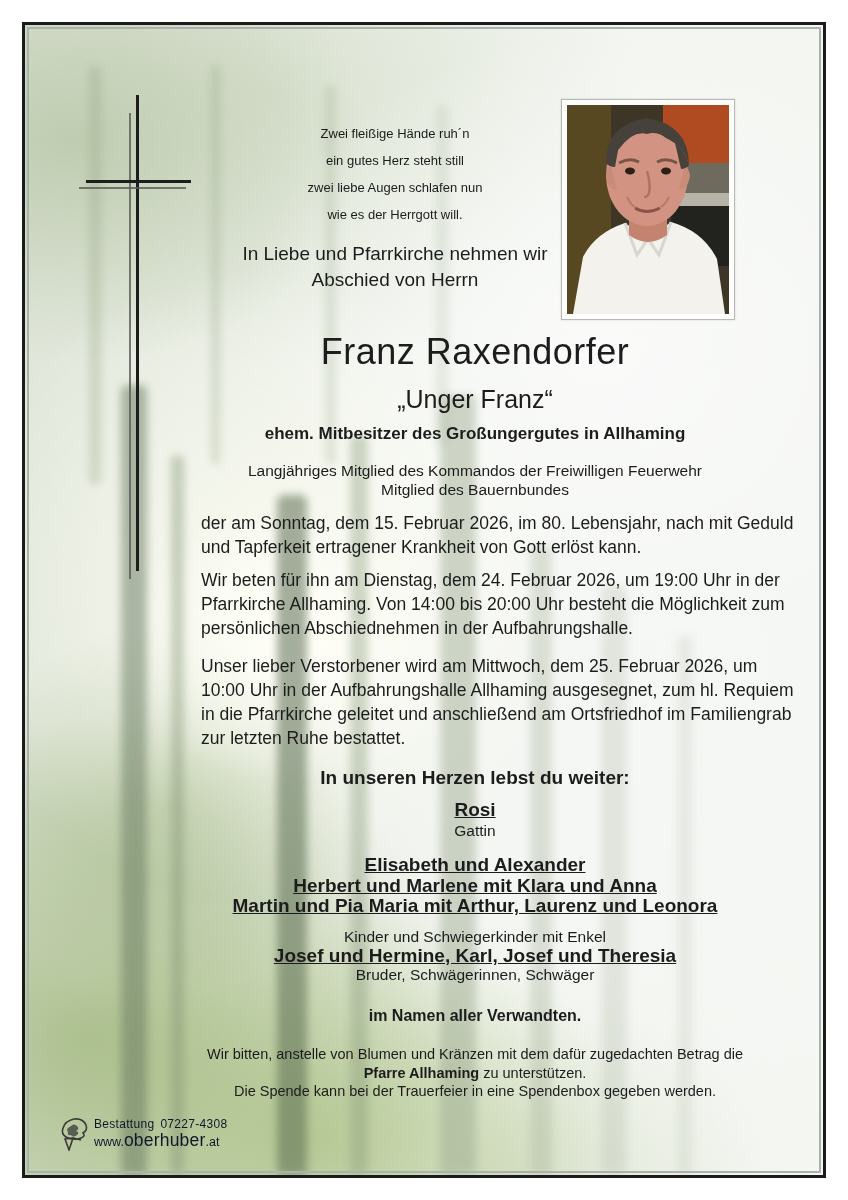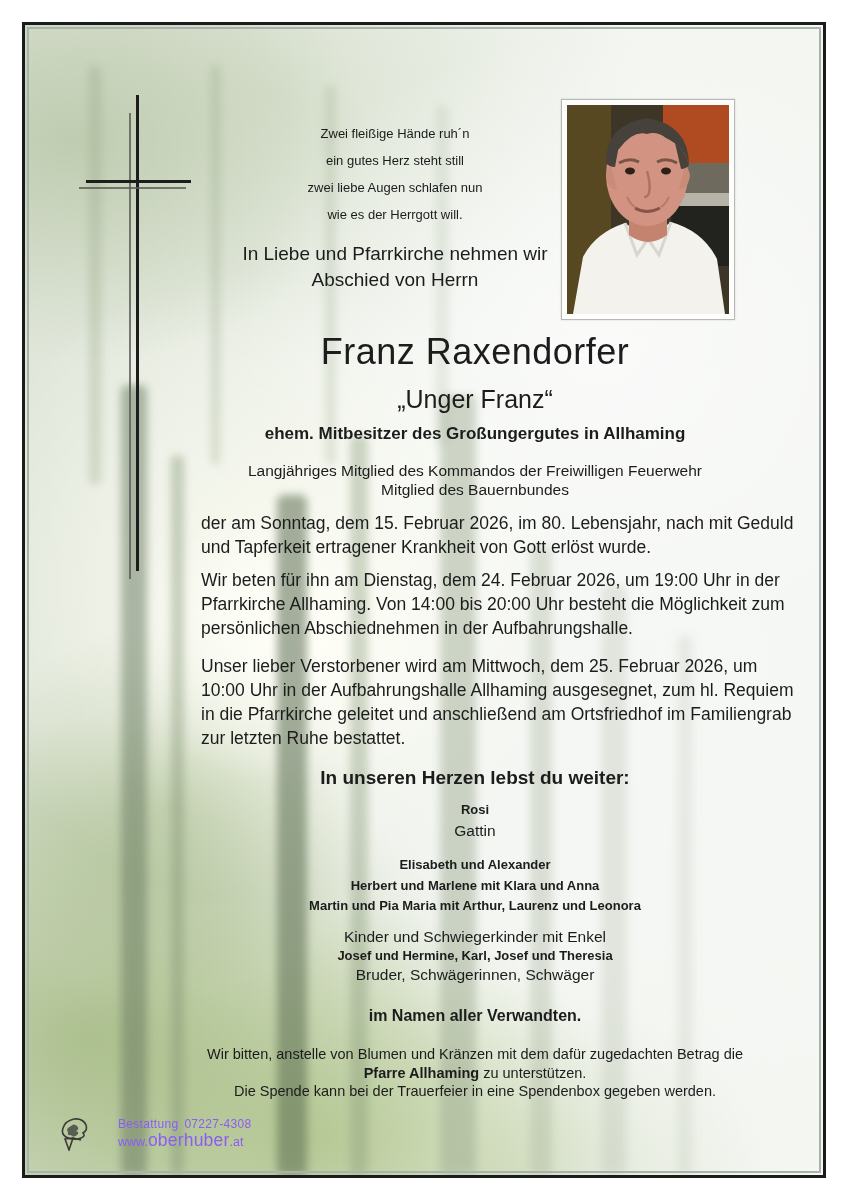--- a/index.html
+++ b/index.html
@@ -65,32 +65,32 @@
   .nickname{top:360px; font-size:25px;}
   .title-line{top:399px; font-size:17px; font-weight:bold;}
   .memberships{top:436px; font-size:15.5px; line-height:19px;}
   .para{text-align:left; font-size:17.5px; line-height:24px;}
   .para div{white-space:nowrap;}
   .p-death{top:486px;}
   .p-prayer{top:543px;}
   .p-funeral{top:629px;}
   .p-funeral div{text-align:justify;}
   .herzen{top:742px; font-size:19px; font-weight:bold;}
-  .g-names{font-size:13px; font-weight:bold; line-height:20.5px;}
+  .g-names{font-size:19px; font-weight:bold; line-height:20.5px;text-decoration:underline;}
   .g-rel{font-size:15.5px; line-height:18px;}
   .grp1-n{top:775px;} .grp1-r{top:797px;}
   .grp2-n{top:830px;} .grp2-r{top:893px;margin-top:10px;}
   .grp3-n{top:921px;} .grp3-r{top:941px;}
   .closing{top:982px; font-size:16px; font-weight:bold;}
   .donation{top:1020px; font-size:14.5px; line-height:18.5px;}
   .donation b{font-weight:bold;}
   
   .logo{left:34px; top:1092px; width:240px; display:flex; align-items:flex-start;}
   .logo-mark{width:30px; height:34px; margin-right:5px; flex:none;}
-  .logo-text{color:#8b5cf6;margin-left:24px;}
+  .logo-text{color:#0f172a;}
   .logo-line1{font-size:12px; letter-spacing:0.3px; white-space:nowrap;}
   .logo-line1 .phone{margin-left:6px;}
   .logo-line2{font-size:12.5px; margin-top:-1px; white-space:nowrap;}
   .logo-line2 .big{font-size:17.5px; letter-spacing:0.2px;}
 </style>
 </head>
 <body>
 
 <div class="card">
 
@@ -166,21 +166,21 @@
   <div class="abs col name">Franz Raxendorfer</div>
   <div class="abs col nickname">„Unger Franz“</div>
   <div class="abs col title-line">ehem. Mitbesitzer des Großungergutes in Allhaming</div>
   <div class="abs col memberships">
     <div>Langjähriges Mitglied des Kommandos der Freiwilligen Feuerwehr</div>
     <div>Mitglied des Bauernbundes</div>
   </div>
 
   <div class="abs col para p-death">
     <div>der am Sonntag, dem 15. Februar 2026, im 80. Lebensjahr, nach mit Geduld</div>
-    <div>und Tapferkeit ertragener Krankheit von Gott erlöst wurde.</div>
+    <div>und Tapferkeit ertragener Krankheit von Gott erlöst kann.</div>
   </div>
   <div class="abs col para p-prayer">
     <div>Wir beten für ihn am Dienstag, dem 24. Februar 2026, um 19:00 Uhr in der</div>
     <div>Pfarrkirche Allhaming. Von 14:00 bis 20:00 Uhr besteht die Möglichkeit zum</div>
     <div>persönlichen Abschiednehmen in der Aufbahrungshalle.</div>
   </div>
   <div class="abs col para p-funeral">
     <div>Unser lieber Verstorbener wird am Mittwoch, dem 25. Februar 2026, um</div>
     <div>10:00 Uhr in der Aufbahrungshalle Allhaming ausgesegnet, zum hl. Requiem</div>
     <div>in die Pfarrkirche geleitet und anschließend am Ortsfriedhof im Familiengrab</div>

